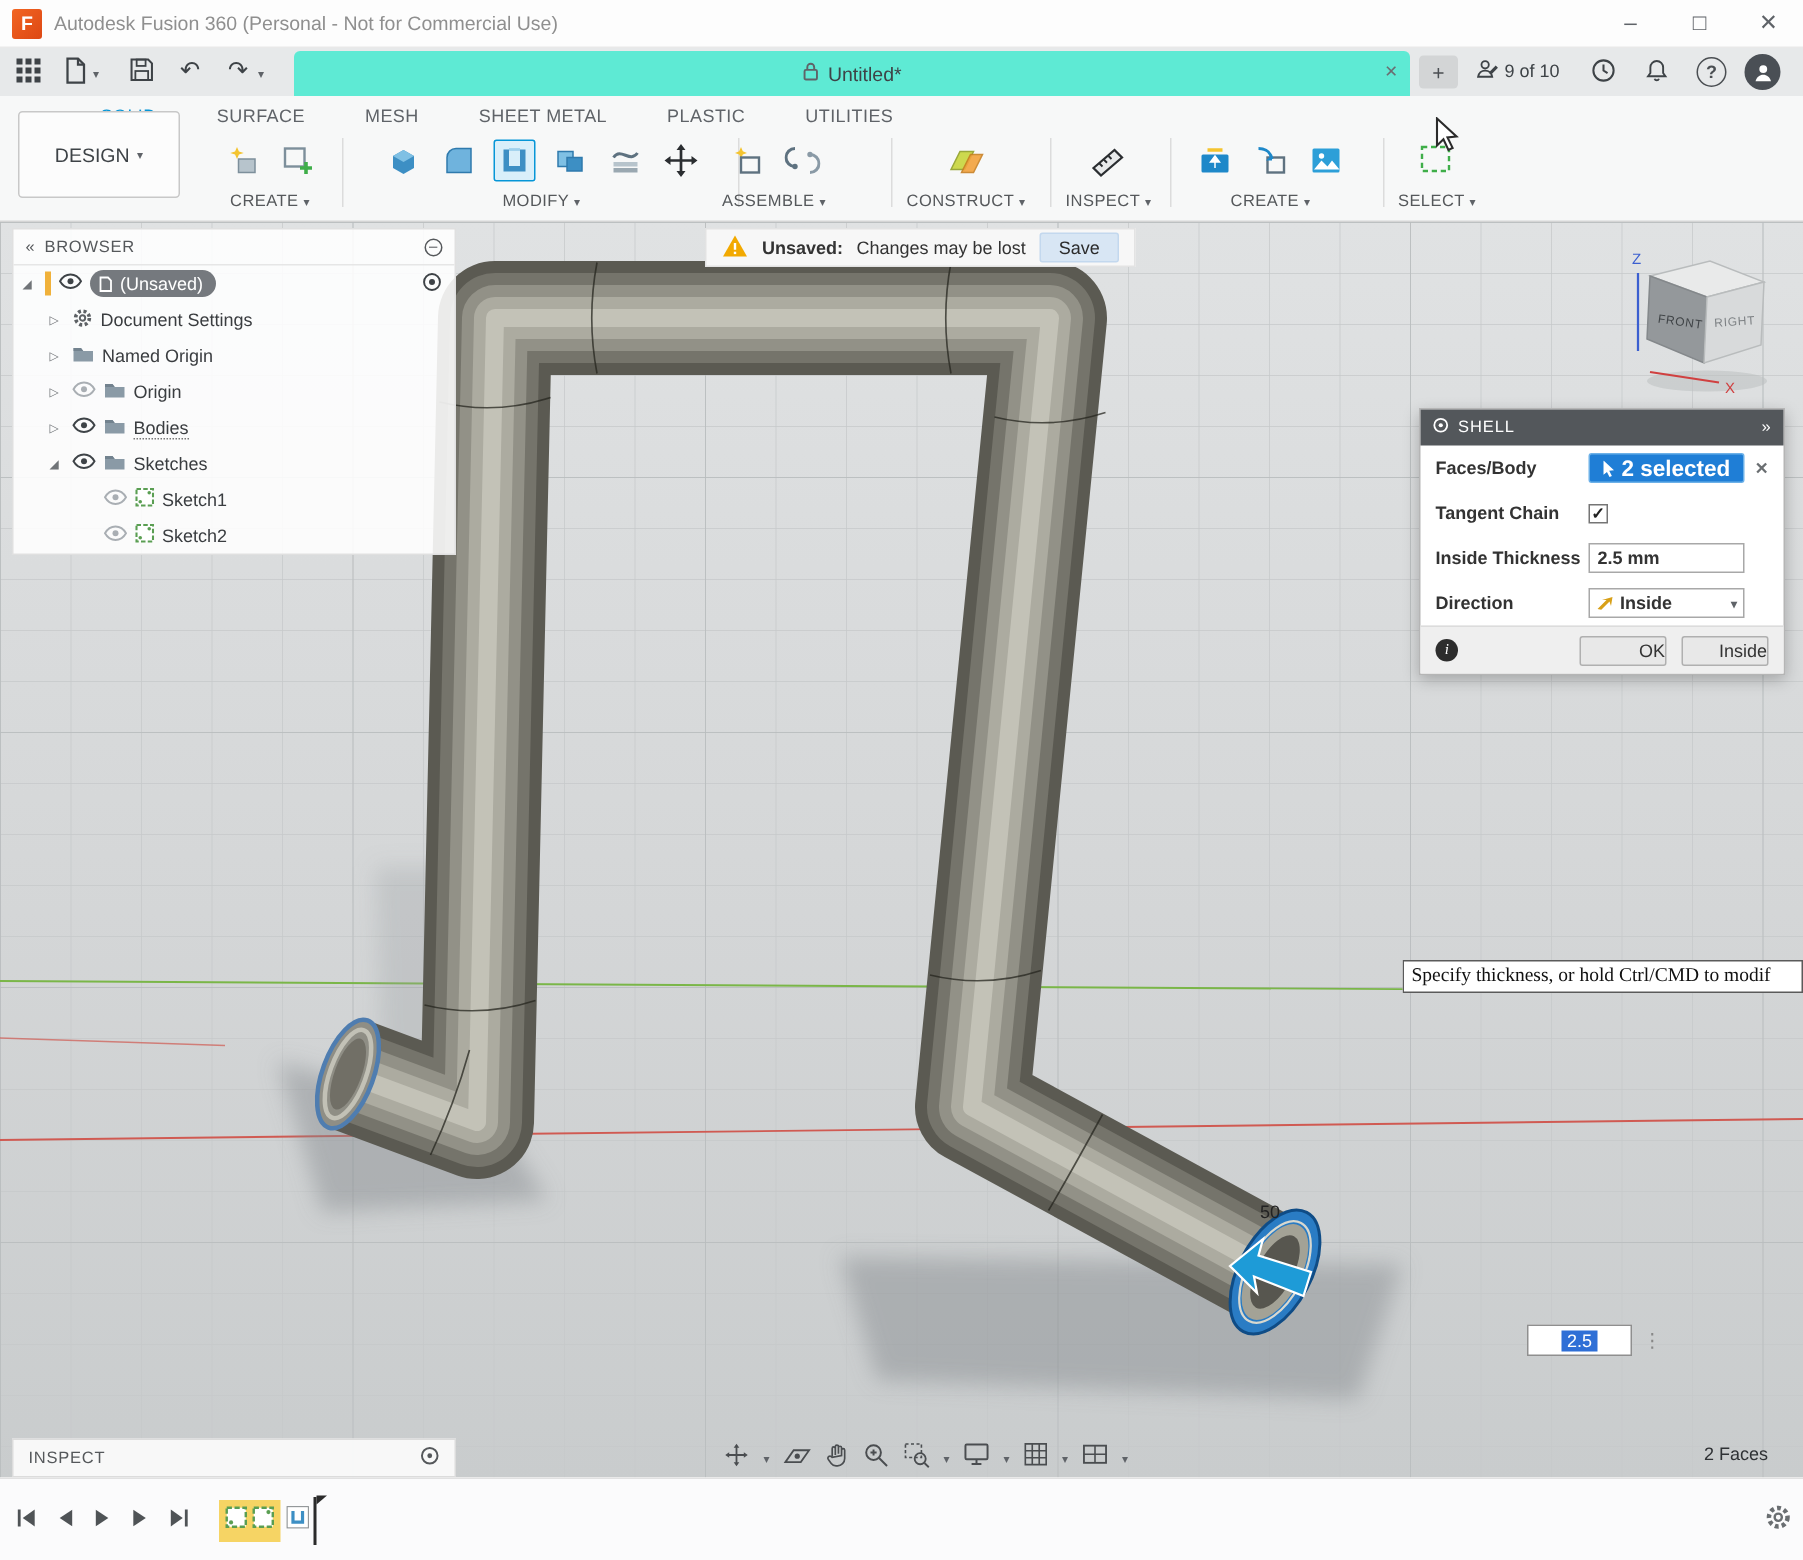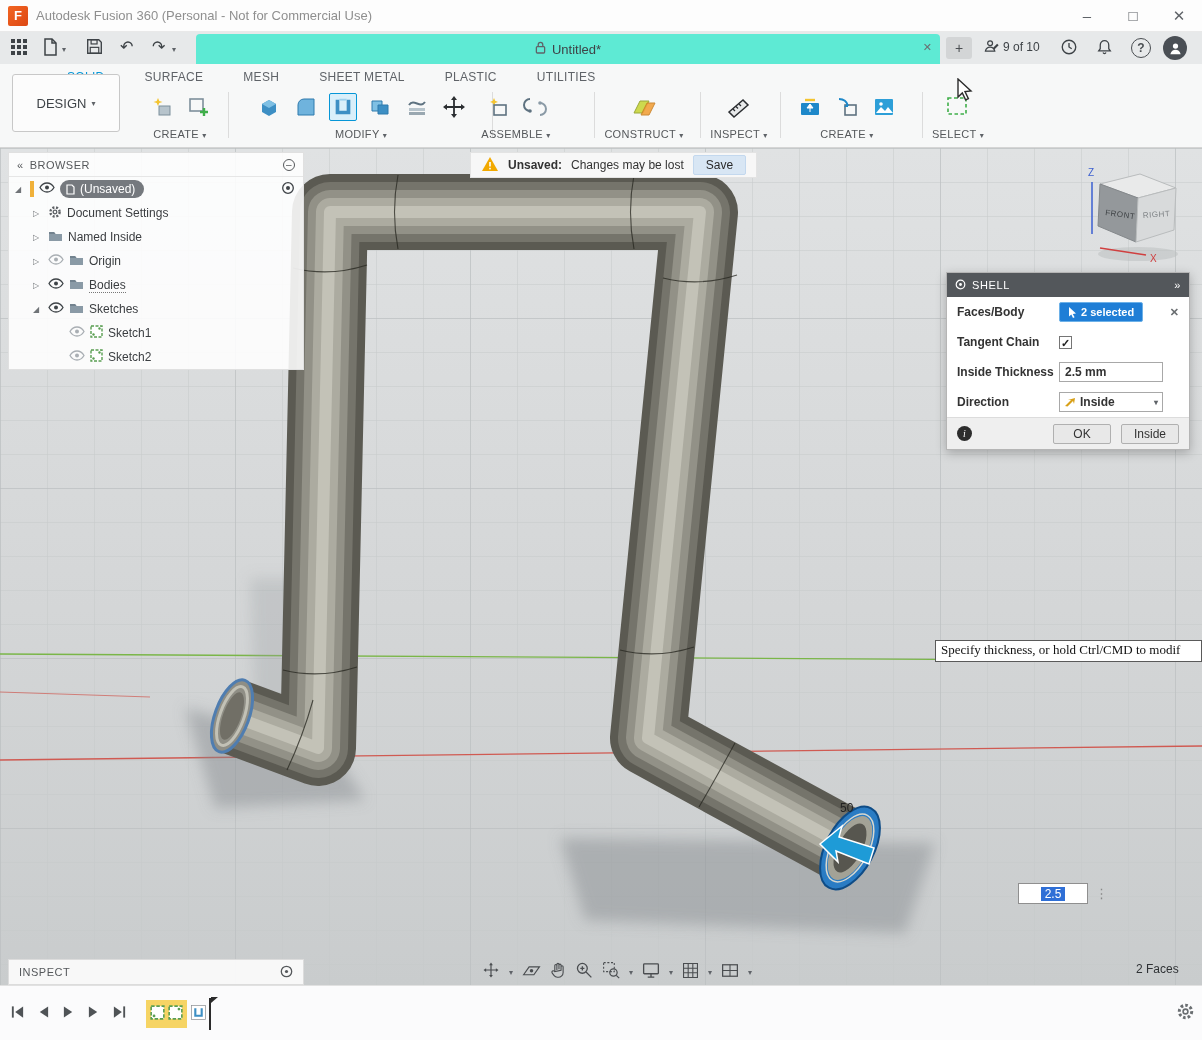--- a/index.html
+++ b/index.html
@@ -43,25 +43,25 @@
   #unsaved-pill { display:flex; align-items:center; gap:5px; background:#75797e; color:#fff; border-radius:9px; padding:2px 9px 2px 6px; }
   .indent1 { padding-left:24px; } .indent2 { padding-left:60px; }
   
   #warnbar { position:absolute; left:470px; top:4px; height:26px; display:flex; align-items:center; gap:9px; background:#f7f7f7; border:1px solid #e3e3e3; padding:0 10px; font-size:12px; color:#333; }
   #save-btn { background:#d8e6f4; border:1px solid #c3d8ee; border-radius:2px; padding:2px 12px; font-size:12px; color:#2b2b2b; }
   
   #shell { position:absolute; left:946px; top:124px; width:244px; background:#fff; border:1px solid #b5b5b5; box-shadow:0 3px 10px rgba(0,0,0,.25); font-size:12px; color:#333; }
   #shell-header { height:24px; background:#53575b; color:#fff; display:flex; align-items:center; gap:6px; padding:0 8px; font-size:11px; letter-spacing:.6px; }
   .srow { height:30px; display:flex; align-items:center; padding:0 10px;font-weight:bold; }
   .slabel { width:102px; font-size:12px; color:#333; }
-  #faces-btn { background:#1f7ed6; border:1px solid #6db1e8; color:#fff; border-radius:2px; height:20px; padding:0 8px; display:flex; align-items:center; gap:4px; font-size:11px; }
+  #faces-btn { background:#1f7ed6; border:1px solid #6db1e8; color:#fff; border-radius:2px; height:20px; padding:0 8px; display:flex; align-items:center; gap:4px; font-size:15px; }
   .sinput { width:104px; height:20px; border:1px solid #a8a8a8; background:#fff; padding-left:5px; line-height:18px; font-size:12px; }
   #dir-select { width:104px; height:20px; border:1px solid #a8a8a8; background:#fff; display:flex; align-items:center; gap:4px; padding:0 4px; font-size:12px; }
   #shell-footer { height:32px; background:#efefef; border-top:1px solid #dcdcdc; display:flex; align-items:center; padding:0 10px; gap:10px; }
-  .dlg-btn { width:58px; height:20px; background:#e8e8e8; border:1px solid #b0b0b0; border-radius:2px; text-align:center; line-height:18px; font-size:12px; color:#333; }
+  .dlg-btn { width:58px; height:20px; background:#e8e8e8; border:1px solid #b0b0b0; border-radius:2px; text-align:right; line-height:18px; font-size:12px; color:#333; }
   #chk { width:13px; height:13px; border:1px solid #757575; background:#fff; font-size:11px; line-height:12px; text-align:center; color:#222; }
   #info-circle { width:15px; height:15px; border-radius:50%; background:#2d2d2d; color:#fff; font-size:10px; font-style:italic; font-family:"Liberation Serif",serif; text-align:center; line-height:15px; }
   
   #hintbox { position:absolute; left:935px; top:492px; width:267px; height:22px; background:#fff; border:1px solid #5a5a5a; font-family:"Liberation Serif",serif; font-size:13px; color:#111; padding:1px 5px; white-space:nowrap; overflow:hidden; }
   #thick-float { position:absolute; left:1018px; top:735px; display:flex; align-items:center; gap:7px; }
   #thick-input { width:70px; height:21px; background:#fff; border:1px solid #8f8f8f; display:flex; align-items:center; justify-content:center; font-size:12px; }
   #thick-input span { background:#2f6fd6; color:#fff; padding:0 4px; }
   #commentsbar { position:absolute; left:8px; top:811px; width:296px; height:26px; background:rgba(252,252,252,.92); border:1px solid #dcdcdc; display:flex; align-items:center; padding:0 10px; font-size:11px; letter-spacing:.5px; color:#55585b; }
   #navbar { position:absolute; left:482px; top:812px; height:24px; display:flex; align-items:center; gap:9px; color:#4a4d50; }
   #faces-status { position:absolute; left:1136px; top:814px; font-size:12px; font-weight:normal; color:#2f3235;text-align:right; }
@@ -425,21 +425,21 @@
             <circle cx="7" cy="7" r="1.8" fill="none" stroke="#5d6165" stroke-width="1.3"></circle>
           </svg></span>
       <span>Document Settings</span>
     </div>
     <div class="brow indent1">
       <span class="tri">▷</span>
       <span><svg width="15" height="12" viewBox="0 0 15 12">
             <path d="M1 2h5l1.5 2H14v7H1z" fill="#8a9aa6"></path>
             <path d="M1 2h5l1.5 2H1z" fill="#72828e"></path>
           </svg></span>
-      <span>Named Inside</span>
+      <span>Named Origin</span>
     </div>
     <div class="brow indent1">
       <span class="tri">▷</span>
       <span><svg width="16" height="11" viewBox="0 0 16 11">
             <path d="M1 5.5C3 2 5.5 1 8 1s5 1 7 4.5C13 9 10.5 10 8 10S3 9 1 5.5z" fill="none" stroke="#a9aeb3" stroke-width="1.3"></path>
             <circle cx="8" cy="5.5" r="2" fill="#a9aeb3"></circle>
           </svg></span>
       <span><svg width="15" height="12" viewBox="0 0 15 12">
             <path d="M1 2h5l1.5 2H14v7H1z" fill="#8a9aa6"></path>
             <path d="M1 2h5l1.5 2H1z" fill="#72828e"></path>

